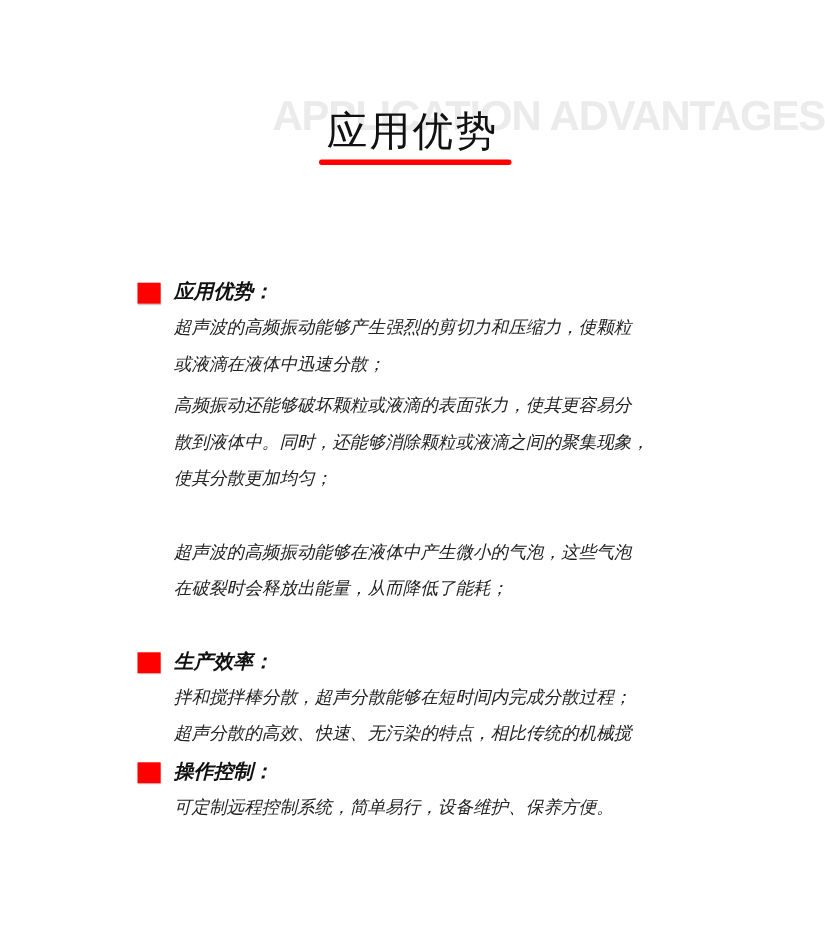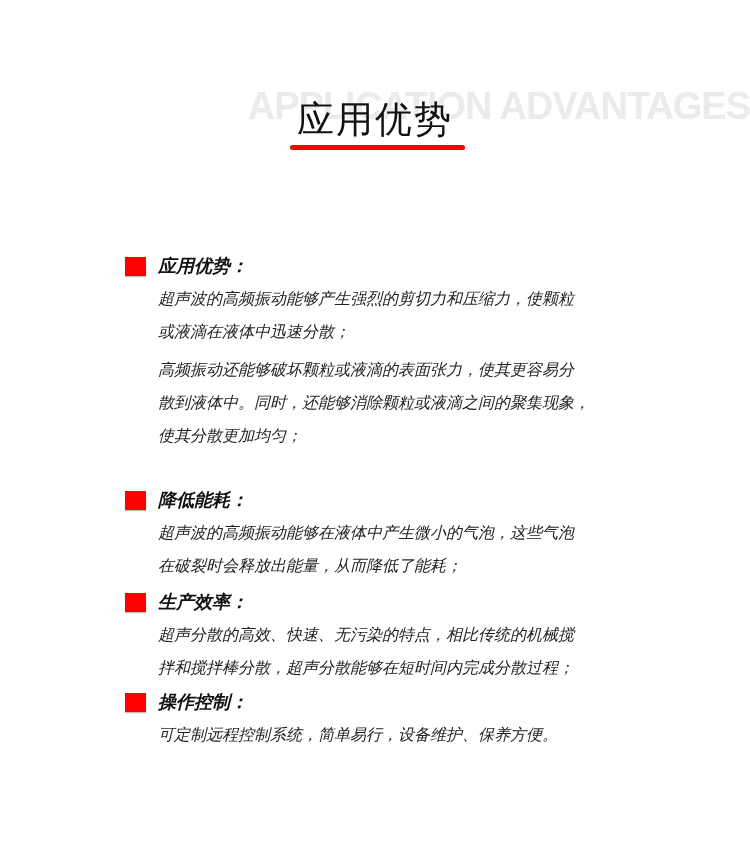--- a/index.html
+++ b/index.html
@@ -53,38 +53,34 @@
 
 <div class="section" style="top:352px;">
   <div class="sec-body">
     <div>高频振动还能够破坏颗粒或液滴的表面张力，使其更容易分</div>
     <div>散到液体中。同时，还能够消除颗粒或液滴之间的聚集现象，</div>
     <div>使其分散更加均匀；</div>
   </div>
 </div>
 
 <div class="section" style="top:485px;">
-  <div class="sec-head">
-    <span class="square"></span>
-    <span class="sec-title">降低能耗：</span>
-  </div>
   <div class="sec-body">
     <div>超声波的高频振动能够在液体中产生微小的气泡，这些气泡</div>
     <div>在破裂时会释放出能量，从而降低了能耗；</div>
   </div>
 </div>
 
 <div class="section" style="top:587px;">
   <div class="sec-head">
     <span class="square"></span>
     <span class="sec-title">生产效率：</span>
   </div>
   <div class="sec-body">
+    <div>拌和搅拌棒分散，超声分散能够在短时间内完成分散过程；</div>
     <div>超声分散的高效、快速、无污染的特点，相比传统的机械搅</div>
-    <div>拌和搅拌棒分散，超声分散能够在短时间内完成分散过程；</div>
   </div>
 </div>
 
 <div class="section" style="top:687px;">
   <div class="sec-head">
     <span class="square"></span>
     <span class="sec-title">操作控制：</span>
   </div>
   <div class="sec-body">
     <div>可定制远程控制系统，简单易行，设备维护、保养方便。</div>

